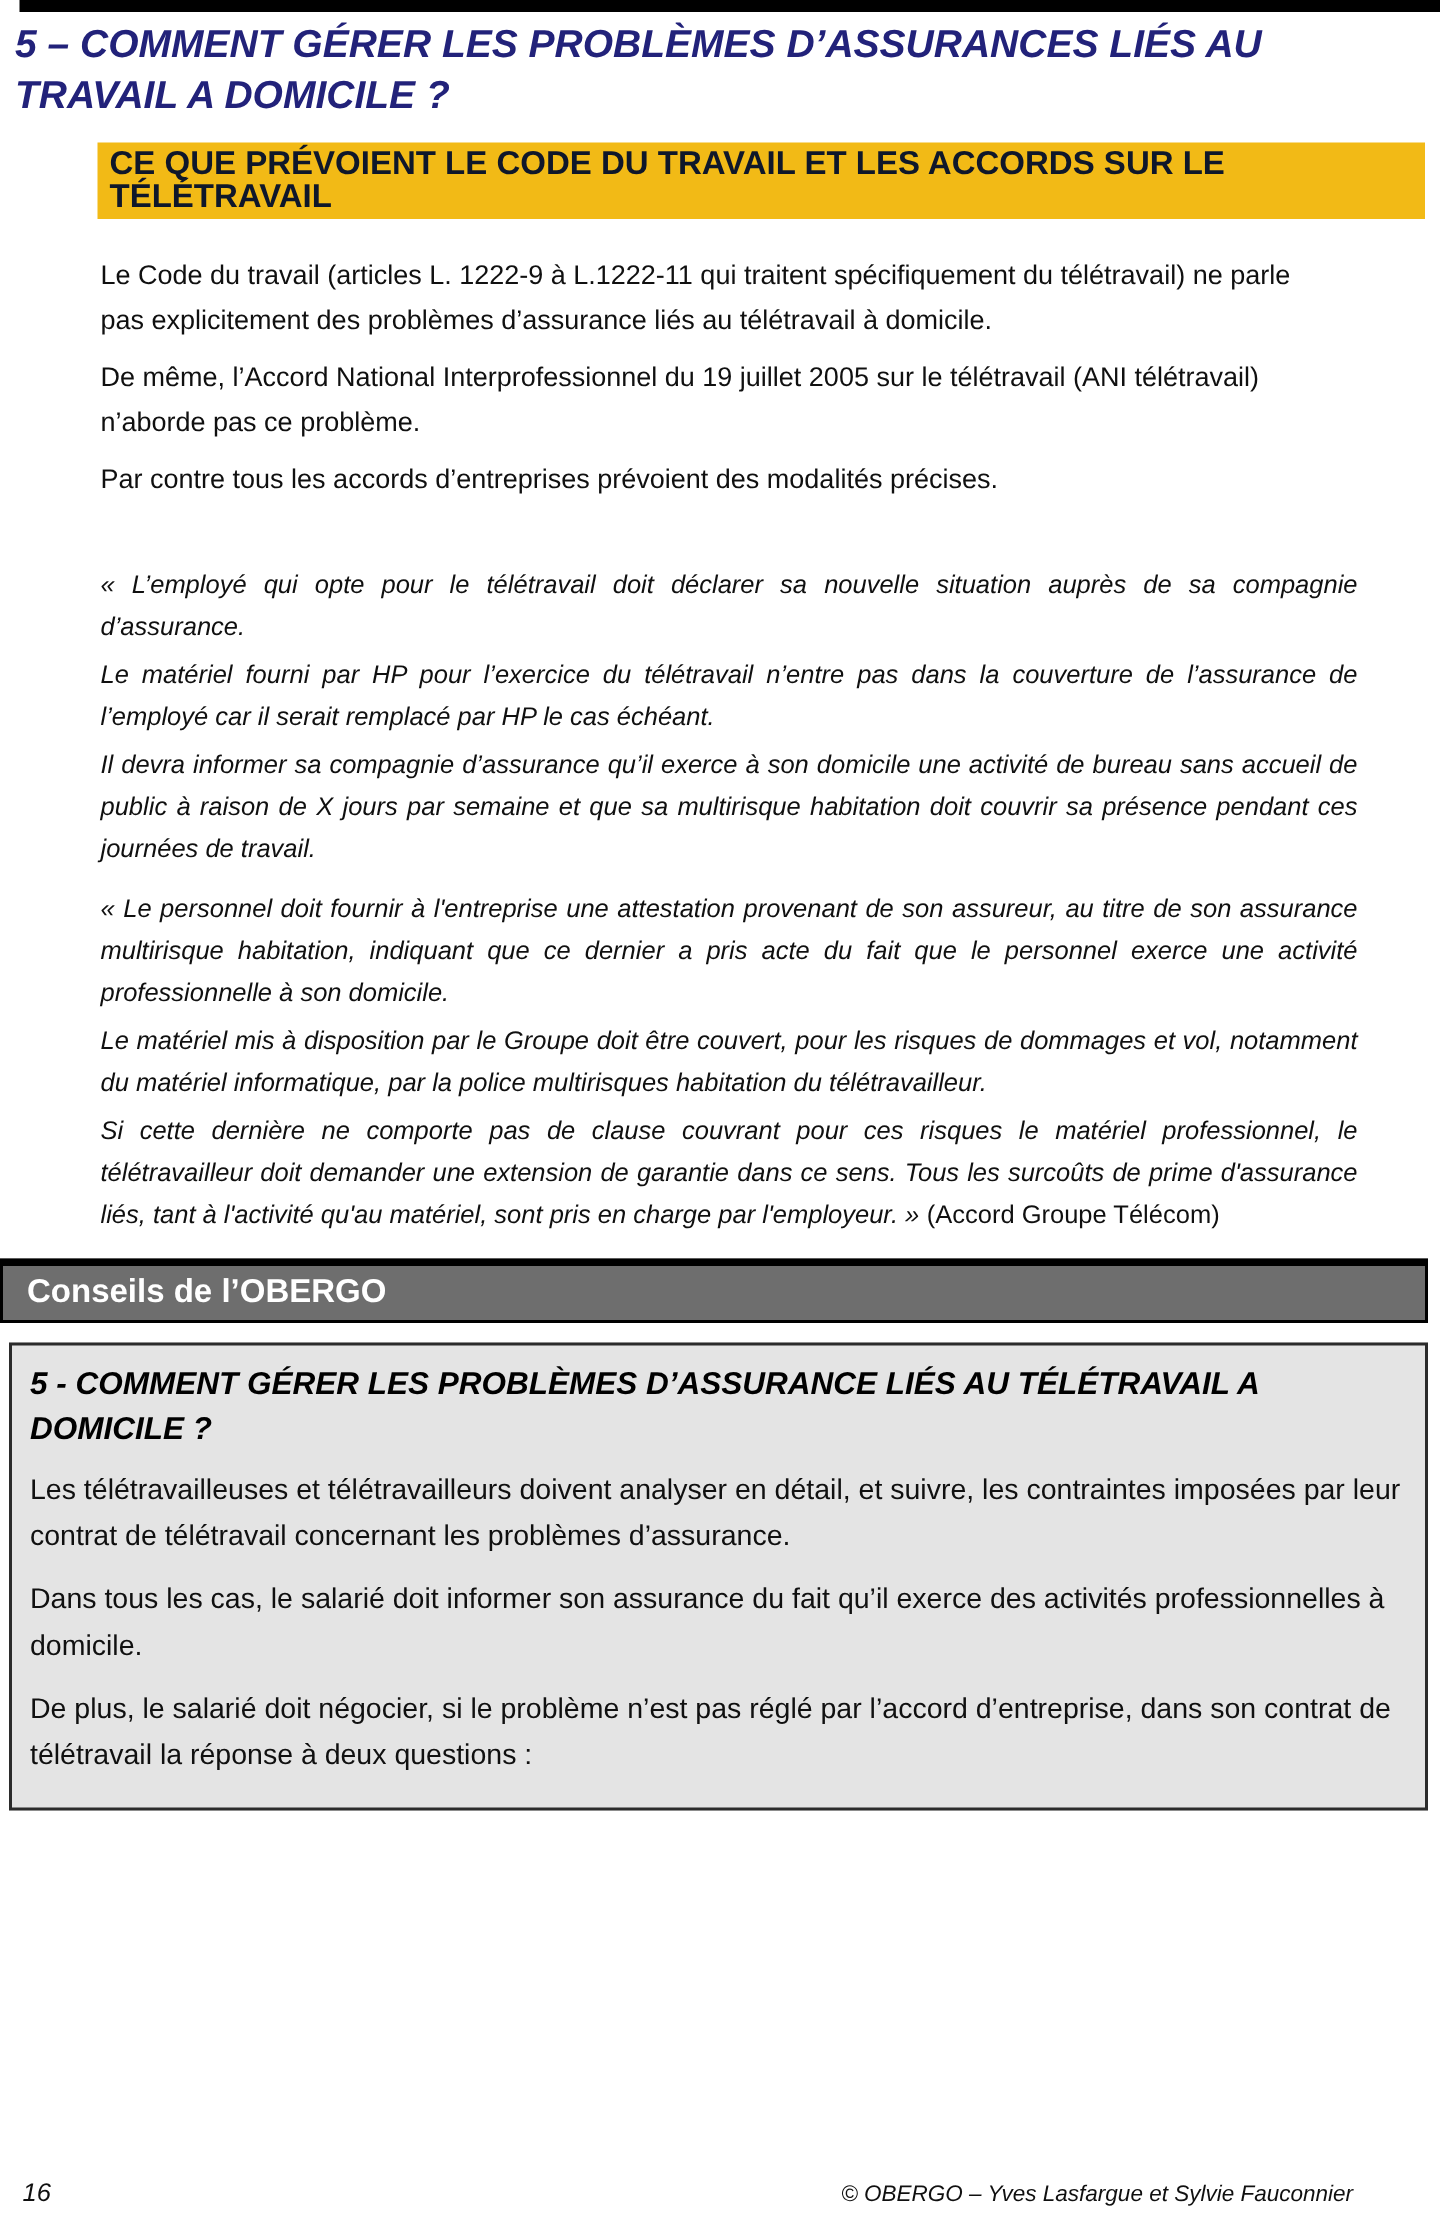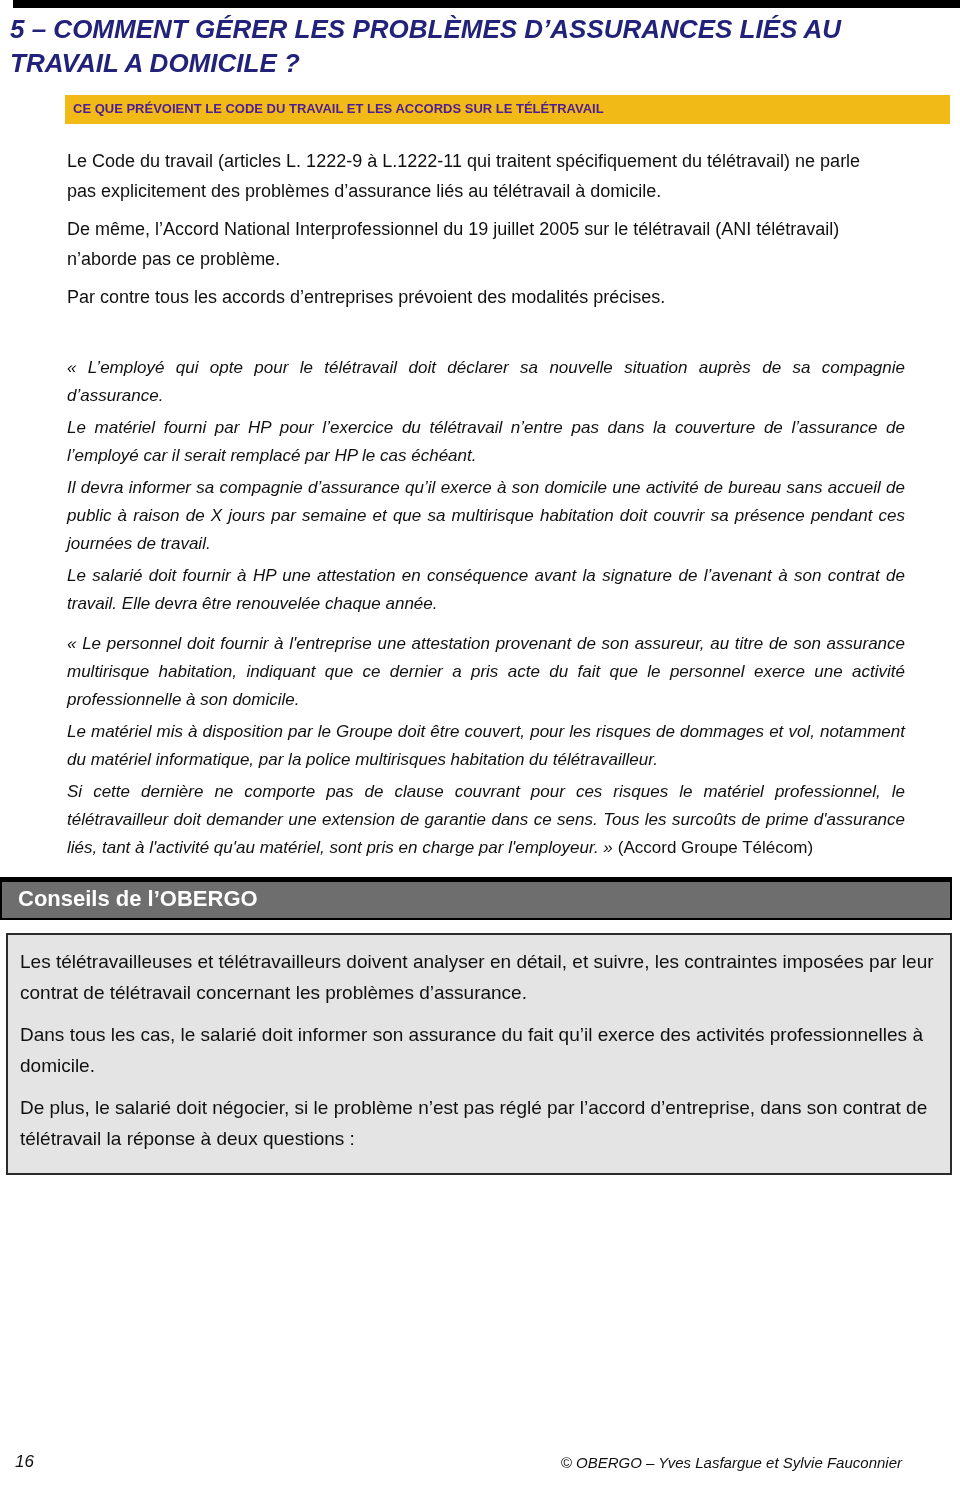--- a/index.html
+++ b/index.html
@@ -19,21 +19,21 @@
   }
   .doc-title{
     margin:12px 40px 0 10px;max-width:900px;
     color:var(--navy);
     font-weight:bold;font-style:italic;
     font-size:26px;line-height:34px;
   }
   .yellow-heading{
     margin:15px 10px 0 65px;
     background:var(--yellow);
-    color:#4c1d95;font-weight:bold;font-size:13px;line-height:22px;
+    color:#0f172a;font-weight:bold;font-size:22px;line-height:22px;
     padding:3px 8px 4px;
   }
   .body-para{
     margin:0 85px 8px 67px;
     font-size:18px;line-height:30px;
   }
   .body-para.first{margin-top:22px;}
   .body-para.last{margin-top:7px;margin-bottom:0;}
   .quotes{margin:42px 55px 0 67px;}
   .quote{
@@ -80,31 +80,31 @@
 <div class="yellow-heading">CE QUE PRÉVOIENT LE CODE DU TRAVAIL ET LES ACCORDS SUR LE TÉLÉTRAVAIL</div>
 
 <p class="body-para first">Le Code du travail (articles L. 1222-9 à L.1222-11 qui traitent spécifiquement du télétravail) ne parle pas explicitement des problèmes d’assurance liés au  télétravail à domicile.</p>
 <p class="body-para">De même, l’Accord National Interprofessionnel du 19 juillet 2005 sur le télétravail (ANI télétravail) n’aborde pas ce problème.</p>
 <p class="body-para last">Par contre tous les accords d’entreprises prévoient des modalités précises.</p>
 
 <div class="quotes">
   <p class="quote"><span>« L’employé qui opte pour le télétravail doit déclarer sa nouvelle situation auprès de sa compagnie d’assurance.</span></p>
   <p class="quote"><span>Le matériel fourni par HP pour l’exercice du télétravail n’entre pas dans la couverture de l’assurance de l’employé car il serait remplacé par HP le cas échéant.</span></p>
   <p class="quote"><span>Il devra informer sa compagnie d’assurance qu’il exerce à son domicile une activité de bureau sans accueil de public à raison de X jours par semaine et que sa multirisque habitation doit couvrir sa présence pendant ces journées de travail.</span></p>
-  <p class="quote"><span>Le salarié doit fournir à HP une attestation en conséquence avant la signature de l’avenant à son contrat de travail. Elle devra être renouvelée chaque année.</span></p>
   <p class="quote gap-before"><span>« Le personnel doit fournir à l'entreprise une attestation provenant de son assureur, au titre de son assurance multirisque habitation, indiquant que ce dernier a pris acte du fait que le personnel exerce une activité professionnelle à son domicile.</span></p>
   <p class="quote"><span>Le matériel mis à disposition par le Groupe doit être couvert, pour les risques de dommages et vol, notamment du matériel informatique, par la police multirisques habitation du télétravailleur.</span></p>
   <p class="quote"><span>Si cette dernière ne comporte pas de clause couvrant pour ces risques le matériel professionnel, le télétravailleur doit demander une extension de garantie dans ce sens. Tous les surcoûts de prime d'assurance liés, tant à l'activité qu'au matériel, sont pris en charge par l'employeur. »</span><span class="attribution">(Accord Groupe Télécom)</span></p>
 </div>
 
 <div class="advice-bar">
   <span>Conseils de l’OBERGO</span>
 </div>
 
 <div class="advice-box">
+  <h2 class="box-title">5 - COMMENT GÉRER LES PROBLÈMES D’ASSURANCE LIÉS AU TÉLÉTRAVAIL A DOMICILE ?</h2>
   <p class="box-para">Les télétravailleuses et télétravailleurs doivent analyser en détail, et suivre, les contraintes imposées par leur contrat de télétravail concernant les problèmes d’assurance.</p>
   <p class="box-para">Dans tous les cas, le salarié doit informer son assurance du fait qu’il exerce des activités professionnelles à domicile.</p>
   <p class="box-para">De plus, le salarié doit négocier, si le problème n’est pas réglé par l’accord d’entreprise, dans son contrat de télétravail la réponse à deux questions :</p>
 </div>
 
 <div class="footer">
   <span class="page-num">16</span>
   <span class="copyright">© OBERGO – Yves Lasfargue et Sylvie Fauconnier</span>
 </div>
 

